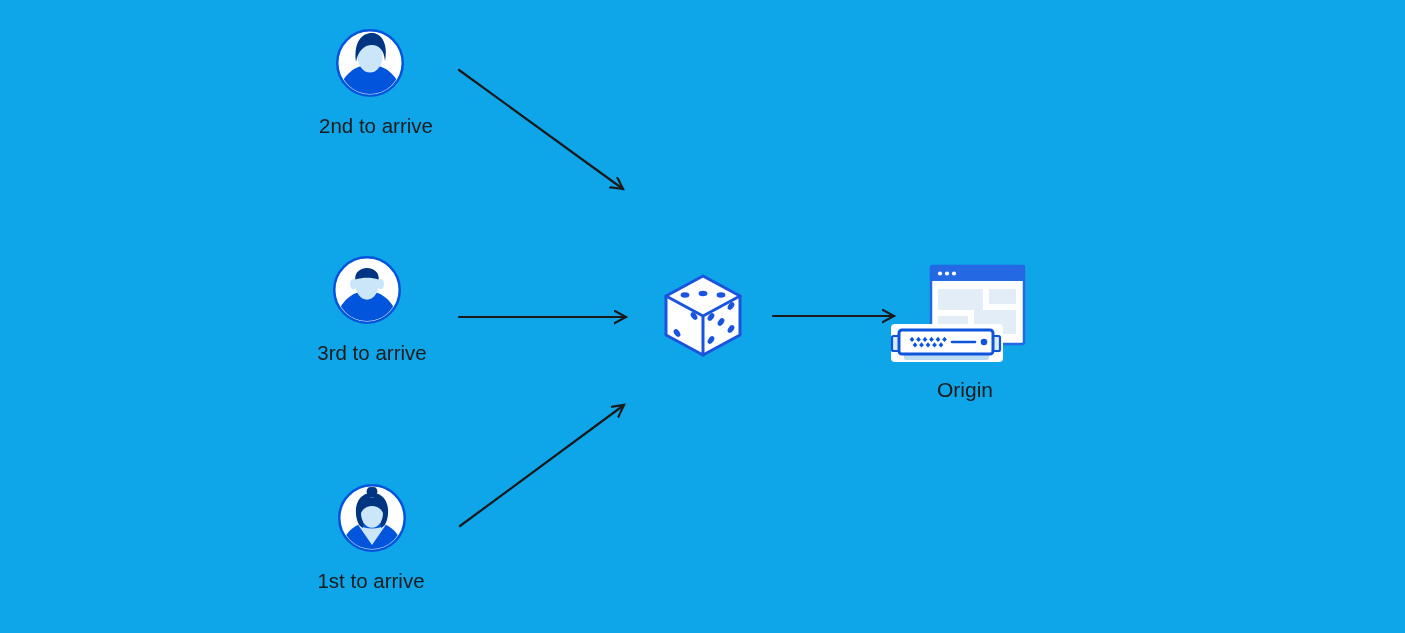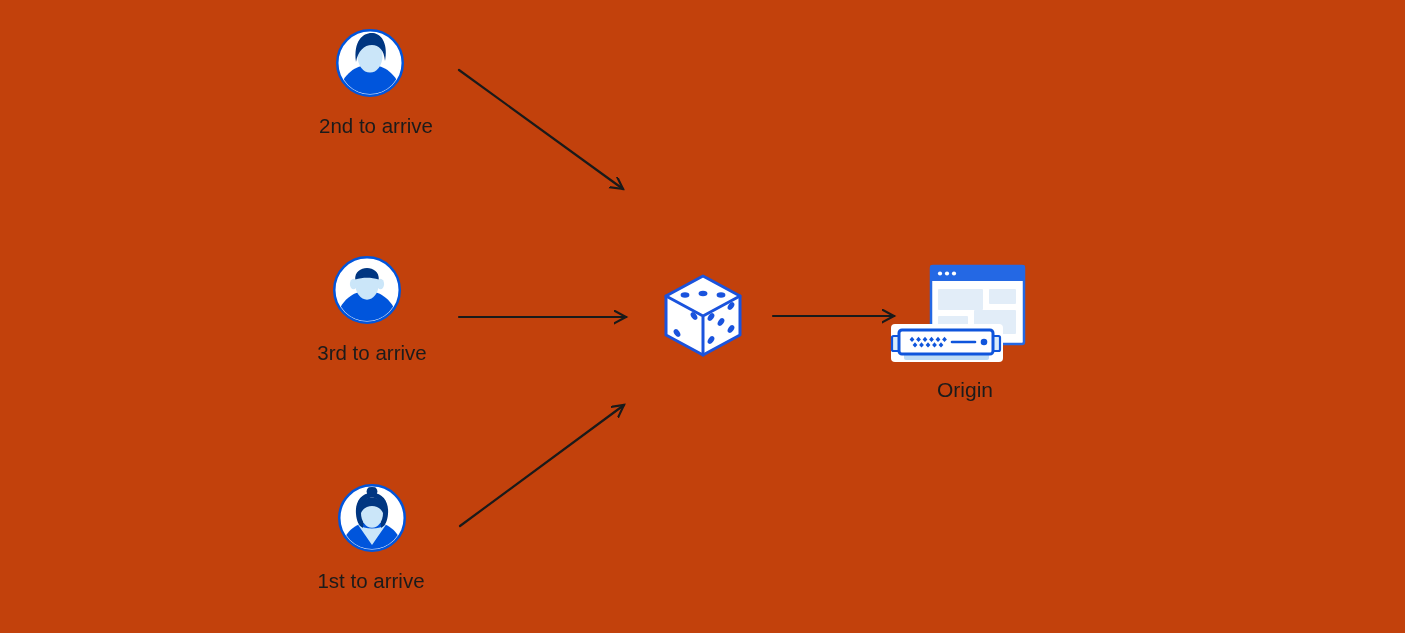--- a/index.html
+++ b/index.html
@@ -1,19 +1,19 @@
 <!DOCTYPE html>
 <html><head>
 <meta charset="utf-8">
 <style>
   html,body{margin:0;padding:0;background:#ffffff;}
   .canvas{
     position:relative;
     width:1405px;height:633px;
-    background:#c2410c;
+    background:#0ea5e9;
     font-family:"Liberation Sans", sans-serif;
     overflow:hidden;
   }
   svg{display:block;}
   text.node-label{
     font-family:"Liberation Sans", sans-serif;
     font-size:20.5px;
     fill:#1b1b1b;
   }
 </style>

